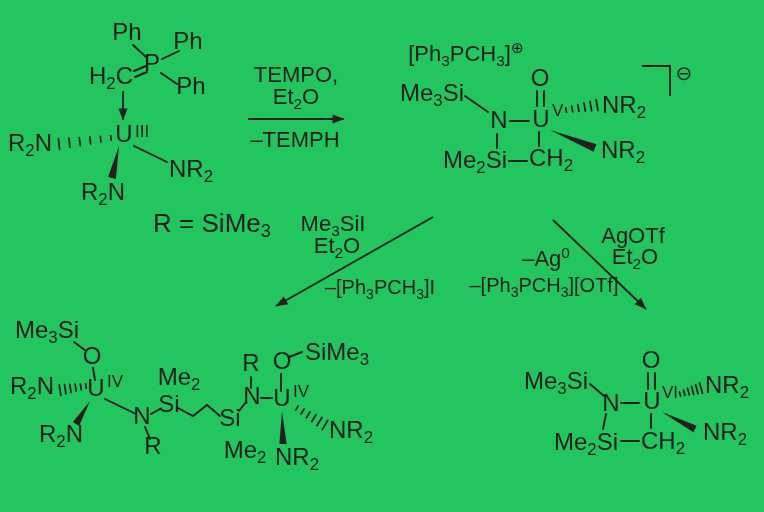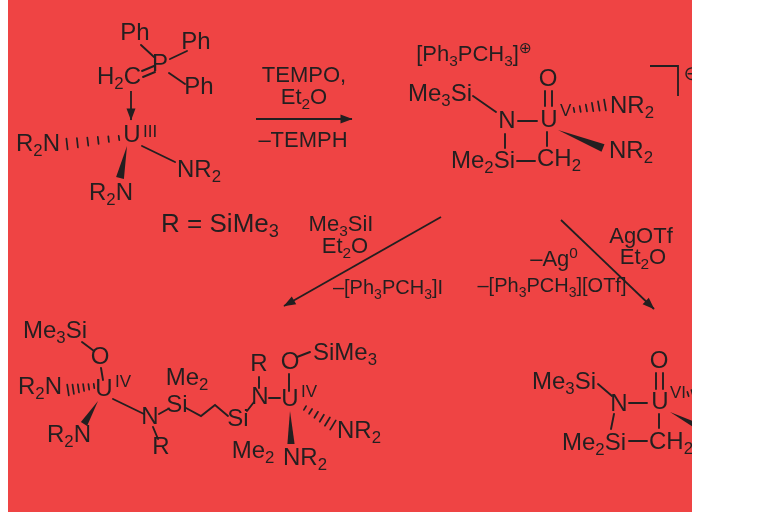--- a/index.html
+++ b/index.html
@@ -1,16 +1,16 @@
 <!DOCTYPE html>
 <html><head>
 <meta charset="utf-8">
 <style>
   html,body{margin:0;padding:0;background:#ffffff;}
-  .stage{position:relative;width:684px;height:512px;background:#ef4444;overflow:hidden;margin-left:8px;}
+  .stage{position:relative;width:764px;height:512px;background:#22c55e;overflow:hidden;}
   svg{display:block;}
   text{font-family:"Liberation Sans","DejaVu Sans",sans-serif;fill:#231f20;}
   .lbl{font-size:24px;}
   .cond{font-size:22px;}
   .byp{font-size:20px;}
   .cat{font-size:22px;}
   .big{font-size:26px;}
   .ox{font-size:17px;}
   .chg{font-size:20px;}
   .mid{text-anchor:middle;}

